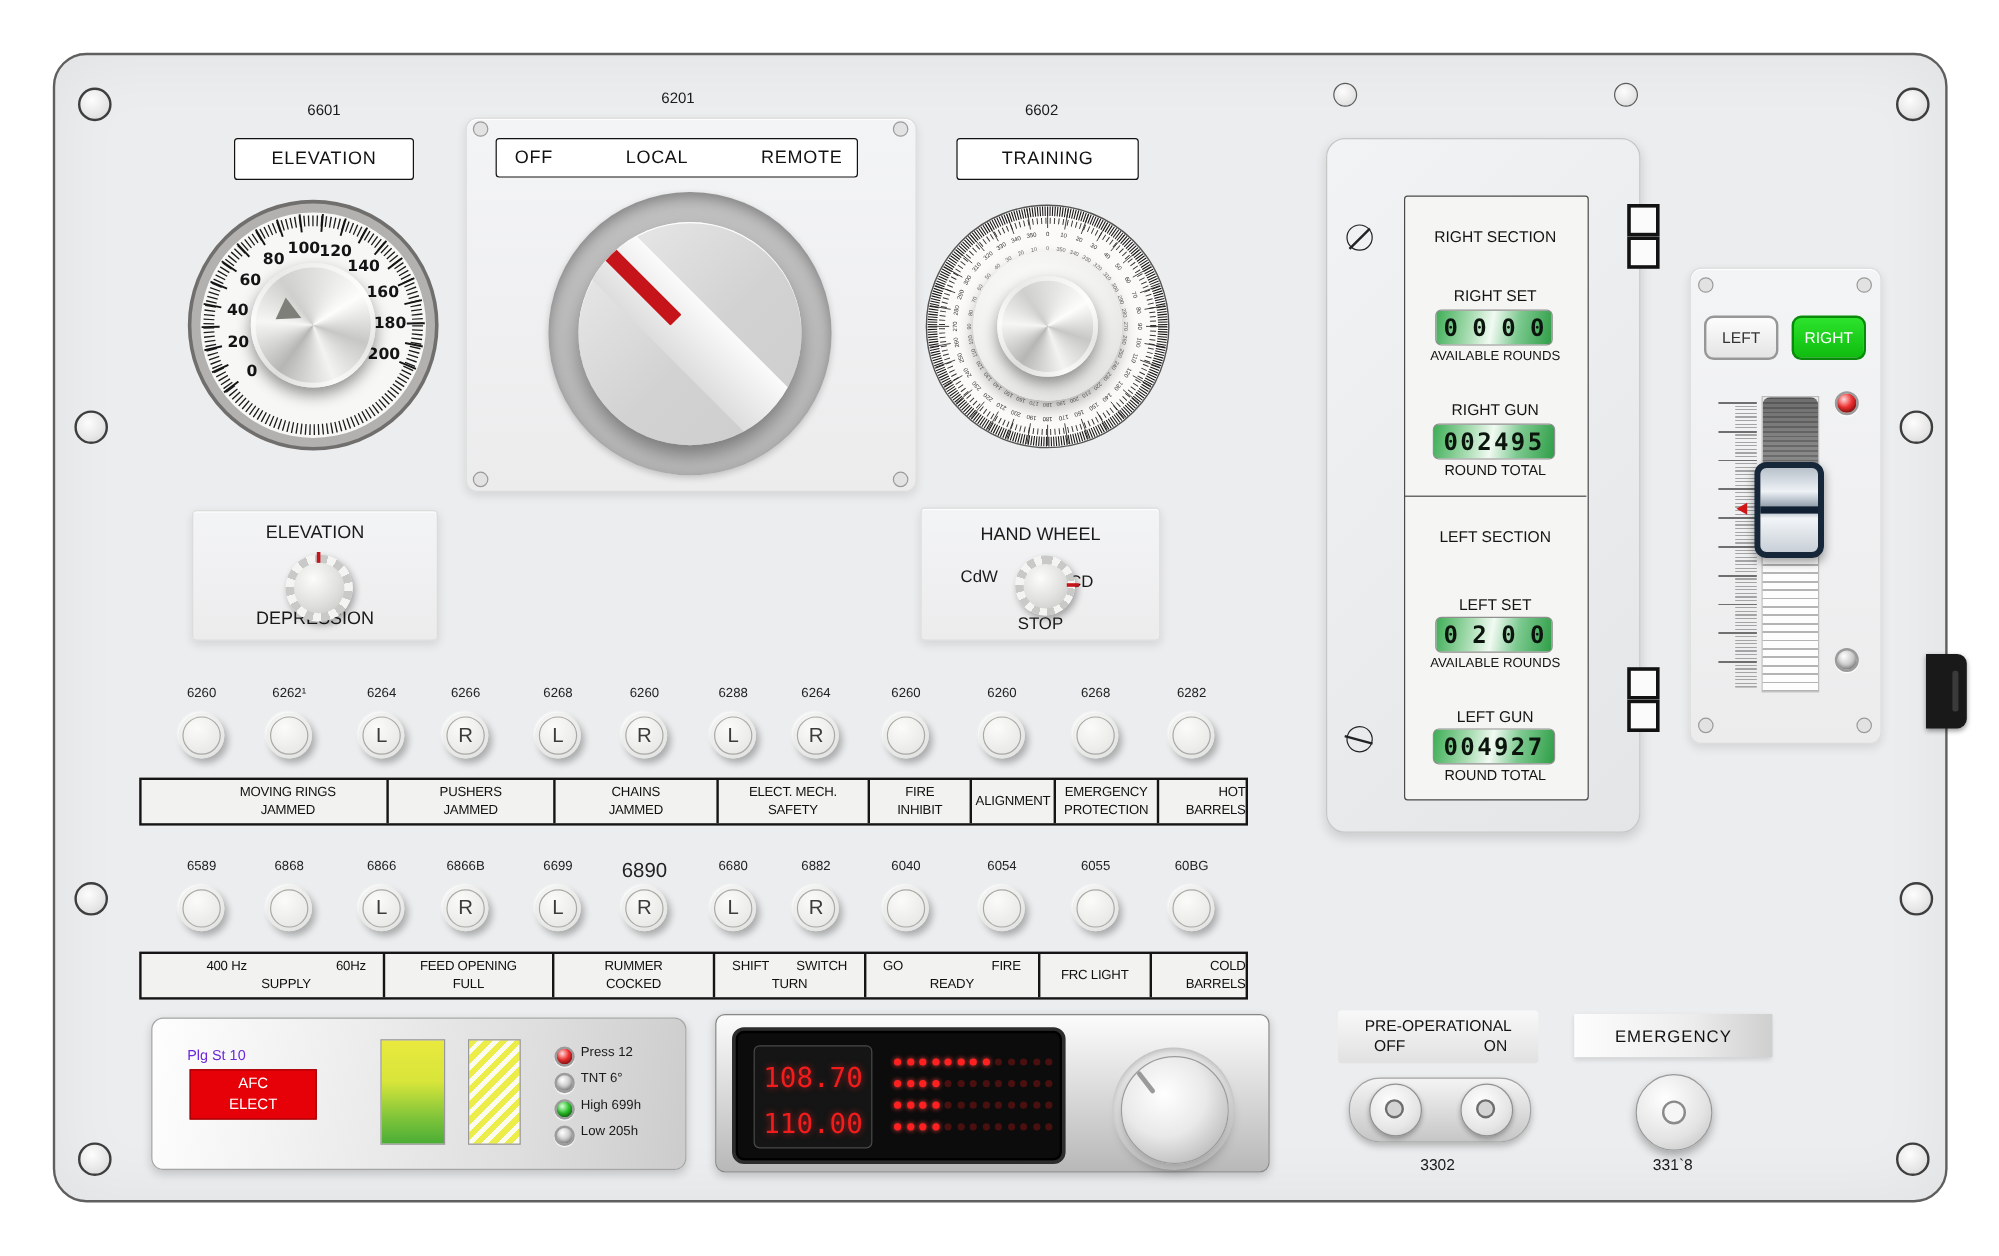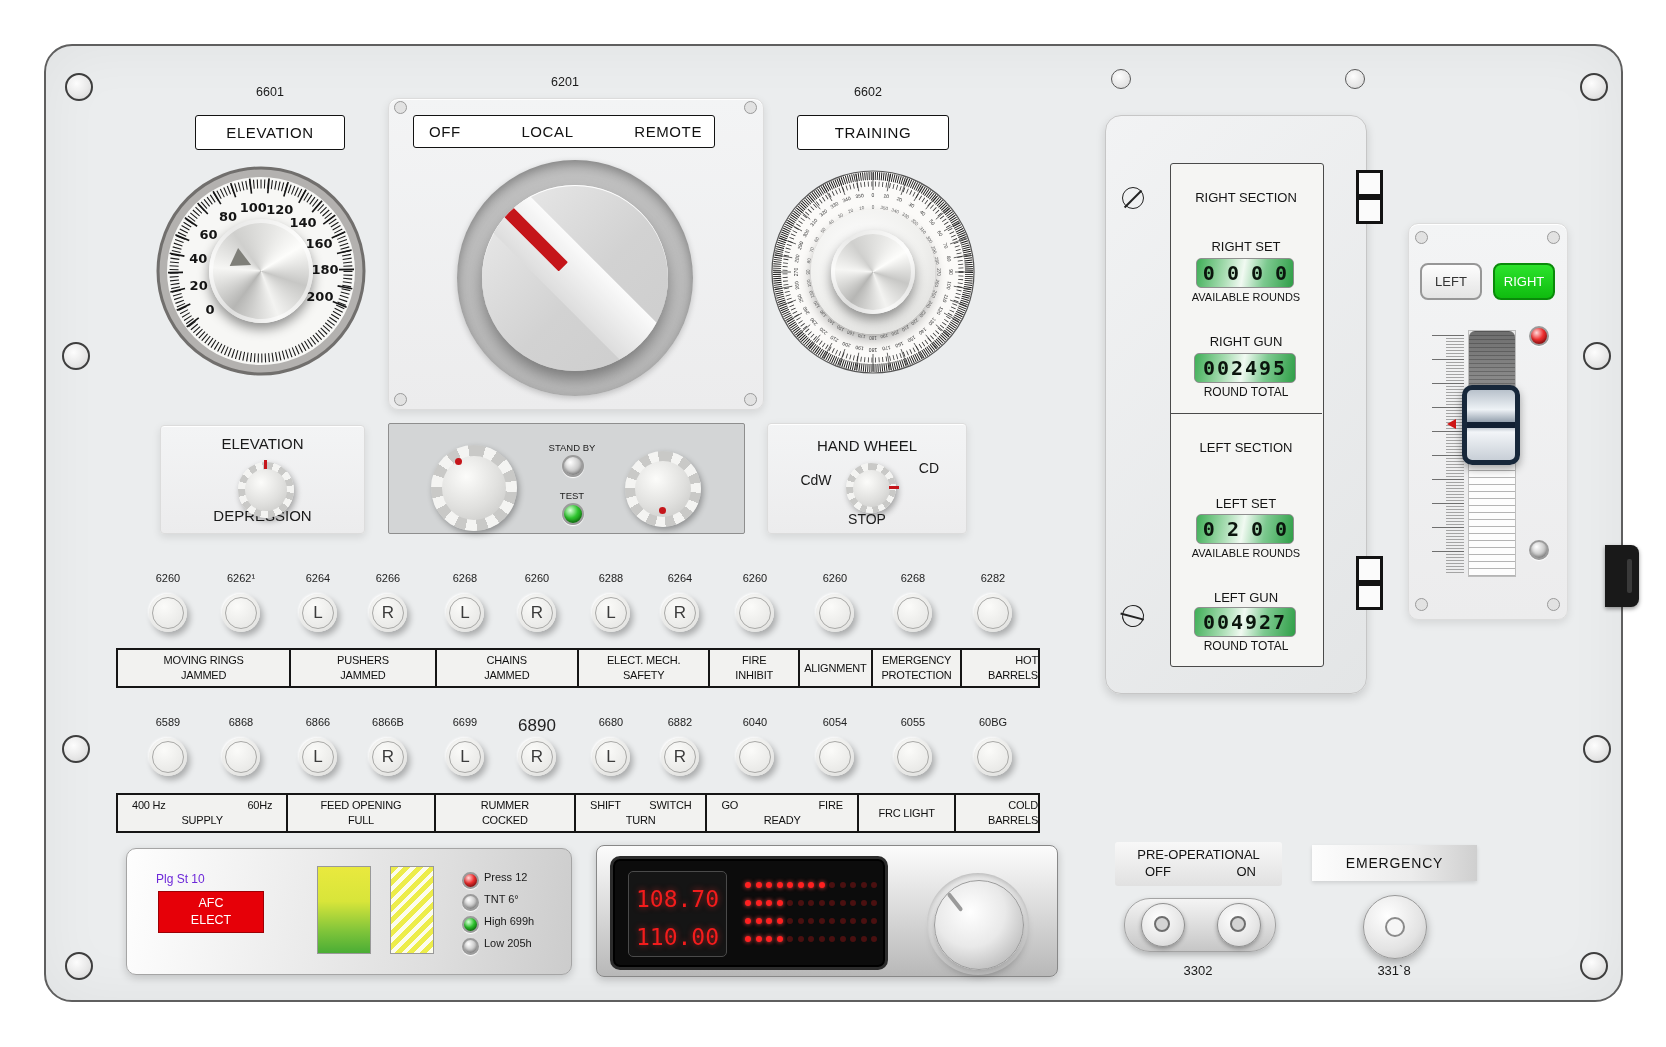--- a/index.html
+++ b/index.html
@@ -39,21 +39,21 @@
   .gear .mark{position:absolute;background:var(--marker-red);z-index:2;}
   .led{border-radius:50%;border:2px solid #9b9b9b;box-shadow:inset 0 -2px 3px rgba(0,0,0,.25),0 1px 1px #fff;}
   .led.red{background:radial-gradient(circle at 35% 30%,#ffd9d9,#ee2f2f 45%,#8d0a0a 95%);}
   .led.green{background:radial-gradient(circle at 35% 30%,#d9ffd9,#2ec42e 45%,#0a6e0a 95%);}
   .led.gray{background:radial-gradient(circle at 35% 30%,#ffffff,#cbcbcb 50%,#8e8e8e 95%);}
   .pbtn{width:38px;height:38px;border-radius:50%;
         background:radial-gradient(circle at 40% 33%,#fbfbf9,#eaeae8 60%,#dadad8);
         box-shadow:3px 4px 6px rgba(0,0,0,.28),-1px -1px 2px #fff;display:flex;align-items:center;justify-content:center;}
   .pbtn::after{content:"";position:absolute;inset:3px;border-radius:50%;border:1px solid #a9a9a7;}
   .pbtn span{font-size:17px;color:#3c3c3c;z-index:1;}
-  .lbar{display:flex;border:2px solid #151515;background:#f2f2f0;box-sizing:border-box;}
+  .lbar{display:flex;border:2px solid #151515;background:#f2f2f0;box-sizing:border-box;padding-left:40px;}
   .lbar .cell{border-right:2px solid #151515;display:flex;flex-direction:column;justify-content:center;
         font-size:11px;line-height:1.35;text-align:center;color:#101010;letter-spacing:-.2px;box-sizing:border-box;}
   .lbar .cell:last-child{border-right:none;align-items:flex-end;}
   .cell .splitline{display:flex;justify-content:space-between;padding:0 14px;}
   .green-counter{background:linear-gradient(100deg,#3fae57,#a9ddb3 30%,#f1faf2 48%,#7cc98f 70%,#2f9e47 100%);
         border:1px solid #8f8f8f;border-radius:5px;display:flex;align-items:center;justify-content:center;
         font-family:"DejaVu Sans Mono",monospace;font-weight:bold;font-size:20px;color:#0b150d;}
   .ctext{position:absolute;width:152px;left:1170px;text-align:center;color:#141414;}
   .slotscrew{width:20px;height:20px;border-radius:50%;border:1.8px solid #222;position:absolute;}
   .slotscrew::after{content:"";position:absolute;left:-2px;right:-2px;top:50%;height:1.8px;background:#222;}
@@ -273,39 +273,25 @@
 
   <div class="subpanel abs" style="left:160px;top:425px;width:203px;height:107px;border-radius:4px">
     <div class="abs" style="left:0;top:9px;width:100%;text-align:center;font-size:15px;color:#1a1a1a">ELEVATION</div>
     <div class="abs" style="left:0;top:81px;width:100%;text-align:center;font-size:15px;color:#1a1a1a">DEPRESSION</div>
     <div class="gear abs" style="left:77px;top:36px;width:56px;height:56px">
       <div class="face"></div>
       <div class="mark" style="left:26px;top:-2px;width:3px;height:9px"></div>
     </div>
   </div>
 
-  <div class="abs" style="left:388px;top: 423px;width:355px;height:109px;background:#d3d5d6;border:1.5px solid #8e8e8e;border-radius:2px">
-    <div class="gear abs" style="left:42px;top:21px;width:86px;height:86px">
-      <div class="face"></div>
-      <div class="mark" style="left:24px;top:13px;width:7px;height:7px;border-radius:50%"></div>
-    </div>
-    <div class="abs" style="left:138px;top:18px;width:90px;text-align:center;font-size:9.5px;color:#222">STAND BY</div>
-    <div class="led gray abs" style="left:173px;top:31px;width:18px;height:18px"></div>
-    <div class="abs" style="left:138px;top:66px;width:90px;text-align:center;font-size:9.5px;color:#222">TEST</div>
-    <div class="led green abs" style="left:173px;top:79px;width:18px;height:18px"></div>
-    <div class="gear abs" style="left:236px;top:27px;width:76px;height:76px">
-      <div class="face"></div>
-      <div class="mark" style="left:34px;top:56px;width:7px;height:7px;border-radius:50%"></div>
-    </div>
-  </div>
 
   <div class="subpanel abs" style="left:767px;top:423px;width:198px;height:109px;border-radius:4px">
     <div class="abs" style="left:0;top:13px;width:100%;text-align:center;font-size:15px;color:#1a1a1a">HAND WHEEL</div>
     <div class="abs" style="left:23px;top:48px;width:50px;text-align:center;font-size:14px;color:#1a1a1a">CdW</div>
-    <div class="abs" style="left:123px;top:36px;width:48px;text-align:right;font-size:14px;color:#1a1a1a">CD</div>
+    <div class="abs" style="left:123px;top:52px;width:48px;text-align:left;font-size:14px;color:#1a1a1a">CD</div>
     <div class="gear abs" style="left:78px;top:39px;width:50px;height:50px">
       <div class="face"></div>
       <div class="mark" style="right:-3px;top:23px;width:10px;height:3px"></div>
     </div>
     <div class="abs" style="left:0;top:87px;width:100%;text-align:center;font-size:14px;color:#1a1a1a">STOP</div>
   </div>
 
   <div id="rows"></div>
 
   <div class="abs" style="left:1105px;top:115px;width:260px;height:577px;background:linear-gradient(135deg,#f2f3f4,#e3e5e6);border:1px solid #c6c6c6;border-radius:16px;box-shadow:0 4px 10px rgba(0,0,0,.15)"></div>

